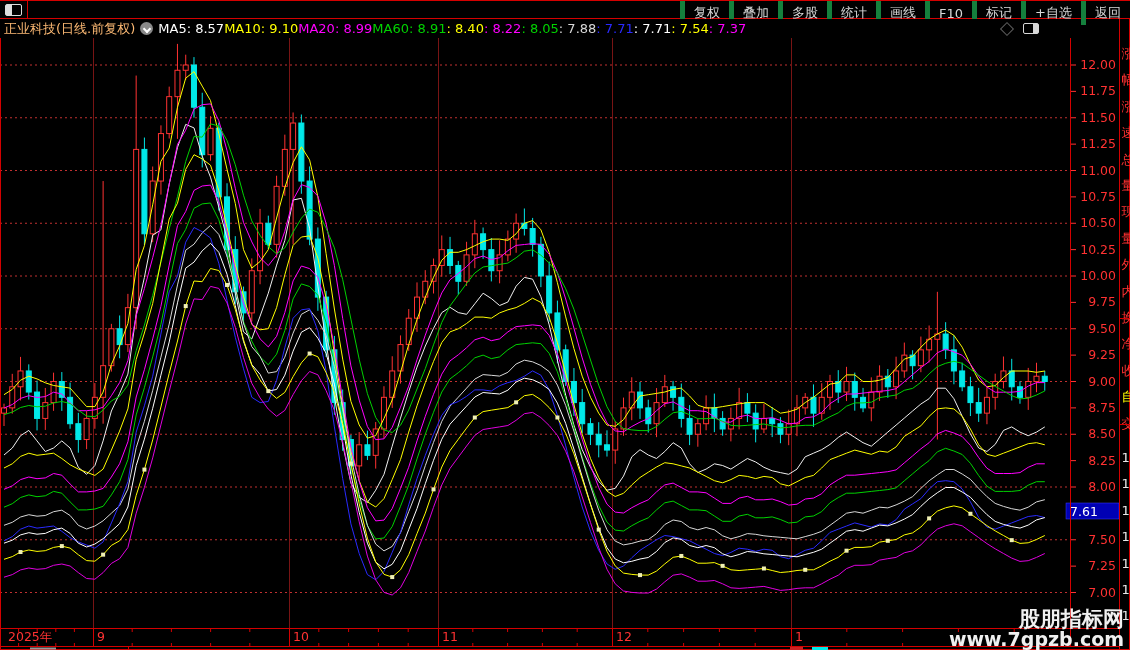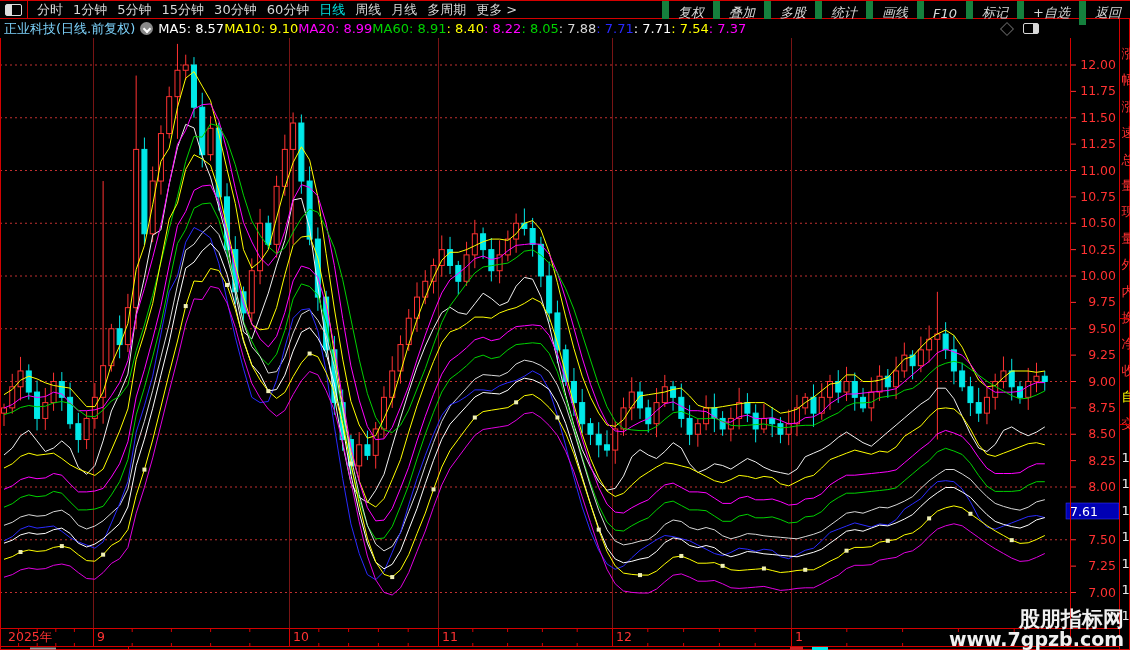--- a/index.html
+++ b/index.html
@@ -11,26 +11,26 @@
           border-top:1px solid #d40000;border-bottom:1px solid #d40000;
           color:#d8d8d8;font-size:13px;white-space:nowrap;z-index:5;}
   .win-icon-cell{width:27px;height:100%;border-right:1px solid #d40000;display:flex;
           align-items:center;justify-content:center;flex:none;}
   .win-icon{width:15px;height:10px;border:1px solid #dcdcdc;border-radius:2px;position:relative;}
   .win-icon::before{content:"";position:absolute;left:0;top:0;bottom:0;width:6px;background:#dcdcdc;}
   .tabs{display:flex;margin-left:4px;}
   .tab{padding:0 5px;}
   .tab.active{color:#00e0e0;}
   .nav-buttons{margin-left:auto;display:flex;height:100%;align-items:stretch;}
-  .nav-btn{padding:12px 9px;border-left:7px solid #15803d;display:flex;align-items:center;font-style:italic;}
+  .nav-btn{padding:12px 9px;border-left:5px solid #15803d;display:flex;align-items:center;}
   
   .infobar{position:absolute;top:19px;left:0;width:1066px;height:19px;display:flex;
           align-items:center;background:#000;color:#d8d8d8;font-size:13px;
           white-space:nowrap;overflow:hidden;z-index:5;}
-  .symbol-title{margin-left:4px;color:#7dd3fc;}
+  .symbol-title{margin-left:4px;color:#fdba74;}
   .chevron-icon{display:inline-block;width:13px;height:13px;border-radius:50%;
           background:#8a8a8a;margin:0 5px;position:relative;flex:none;}
   .chevron-icon::after{content:"";position:absolute;left:3.5px;top:3.5px;width:4px;height:4px;
           border-right:2px solid #fff;border-bottom:2px solid #fff;transform:rotate(45deg);}
   .ma-item{}
   .info-icons{position:absolute;top:19px;left:996px;width:48px;height:19px;z-index:6;}
   .diamond-icon{position:absolute;left:6px;top:5px;width:8px;height:8px;
           border:1px solid #5f5f5f;transform:rotate(45deg);}
   .pane-icon{position:absolute;left:27px;top:4px;width:14px;height:9px;
           border:1px solid #d8d8d8;border-radius:2px;}
@@ -39,33 +39,20 @@
 </style>
 </head>
 <body>
 
 <div class="window">
 
   <div class="navbar">
     <div class="win-icon-cell">
       <span class="win-icon"></span>
     </div>
-    <div class="tabs">
-        <span class="tab">分时</span>
-        <span class="tab">1分钟</span>
-        <span class="tab">5分钟</span>
-        <span class="tab">15分钟</span>
-        <span class="tab">30分钟</span>
-        <span class="tab">60分钟</span>
-        <span class="tab active">日线</span>
-        <span class="tab">周线</span>
-        <span class="tab">月线</span>
-        <span class="tab">多周期</span>
-        <span class="tab">更多 &gt;</span>
-      </div>
     <div class="nav-buttons">
         <span class="nav-btn">复权</span>
         <span class="nav-btn">叠加</span>
         <span class="nav-btn">多股</span>
         <span class="nav-btn">统计</span>
         <span class="nav-btn">画线</span>
         <span class="nav-btn">F10</span>
         <span class="nav-btn">标记</span>
         <span class="nav-btn">+自选</span>
         <span class="nav-btn">返回</span>

